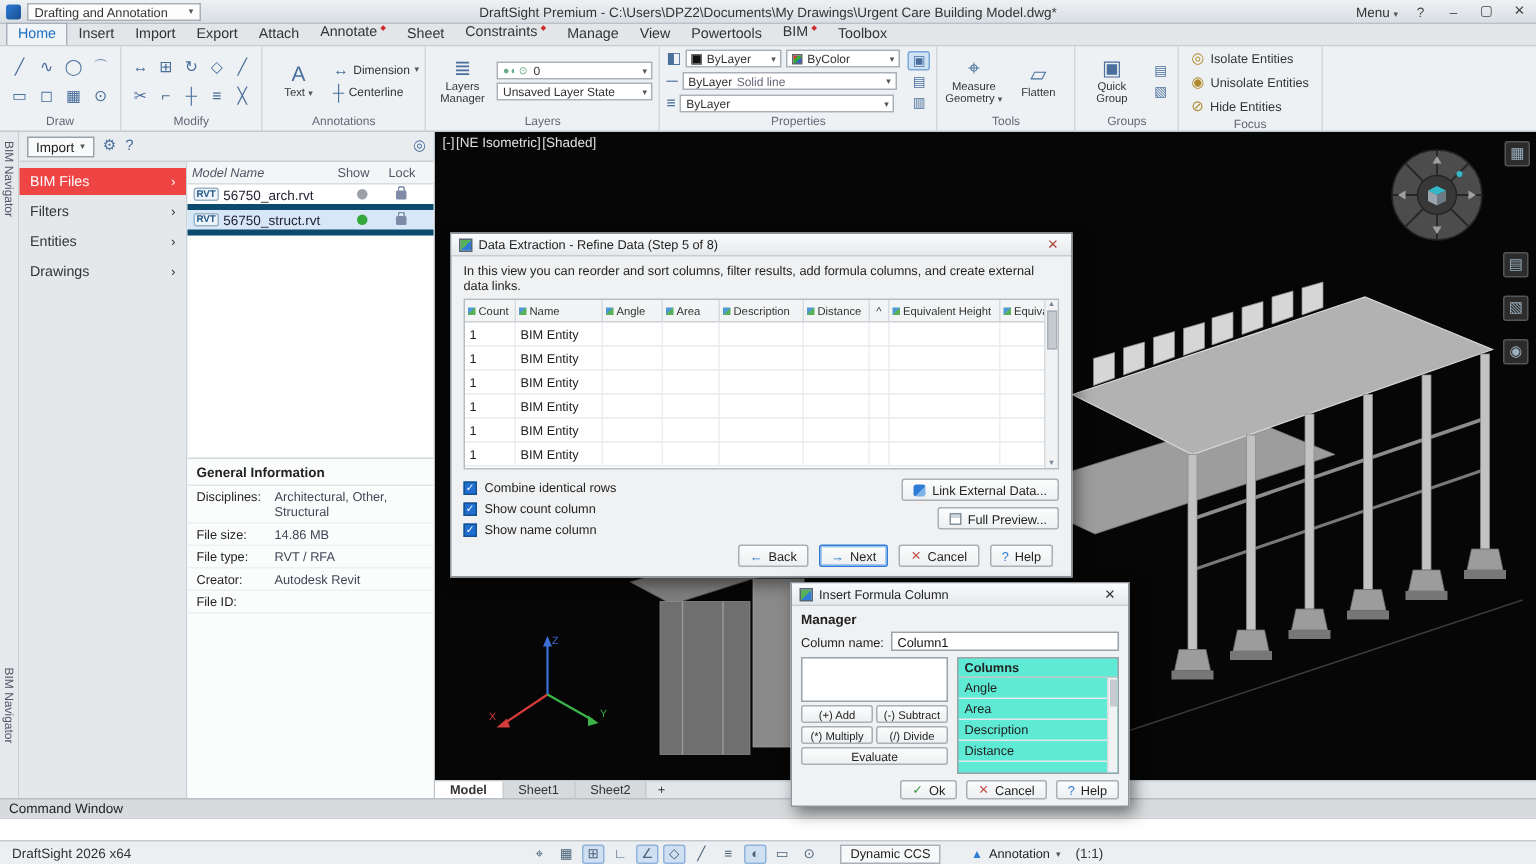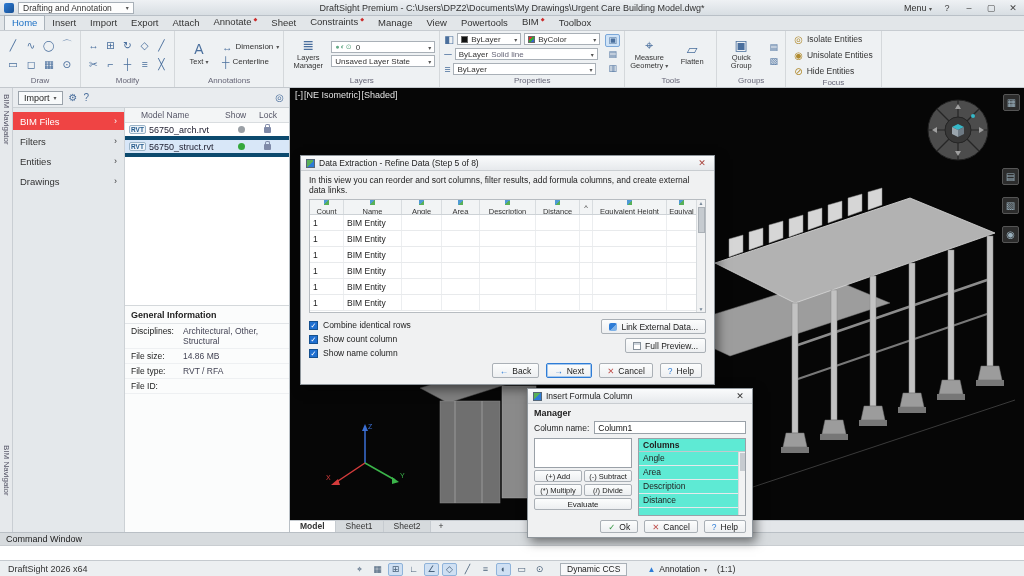--- a/index.html
+++ b/index.html
@@ -56,21 +56,21 @@
   .panel-toolbar { height:20px; display:flex; align-items:center; padding:2px 5px; gap:6px; background:#e9ecef; border-bottom:1px solid #ccd1d5; font-size:9px; }
   .import-btn { border:1px solid #9aa2aa; background:#f8fafb; height:14px; display:flex; align-items:center; font-size:9px; padding:0 5px; gap:4px; color:#222; }
   .tool-ic { color:#4a6f9d; font-size:10px; }
   .panel-body { flex:1; display:flex; min-height:0; }
   .nav-col { width:112px; background:#e4e8eb; border-right:1px solid #ccd1d5; padding-top:4px; }
   .nav-item { height:18px; display:flex; align-items:center; padding:0 7px; font-size:9.5px; color:#333; margin-bottom:2px; }
   .nav-item.active { background:#ef4444; color:#fff; }
   .nav-item .chev { margin-left:auto; font-size:9px; }
   .content-col { flex:1; background:#fff; display:flex; flex-direction:column; min-height:0; }
   .mtable-head { display:flex; height:15px; background:#f3f5f6; border-bottom:1px solid #d9dde0; font-size:8.5px; color:#556; align-items:center; }
-  .mh-name { flex:1; padding-left:16px; } .mh-show { width:34px; } .mh-lock { width:30px; }
+  .mh-name { flex:1; padding-left:3px;font-style:italic; } .mh-show { width:34px; } .mh-lock { width:30px; }
   .mrow { display:flex; height:17px; align-items:center; font-size:9px; color:#223; border-bottom:4px solid #0c4a6e; }
   .mrow.active { background:#d8e7f8; }
   .rvt-badge { font-size:6.5px; font-weight:bold; color:#235a8c; border:1px solid #9ab4c8; border-radius:2px; padding:0 1px; margin:0 3px 0 4px; background:#eef4f9; }
   .mrow-name { flex:1; }
   .dot { width:7px; height:7px; border-radius:50%; margin-left:13px; }
   .lock-cell { width:44px; display:flex; justify-content:center; }
   .lock-ic { width:7px; height:6px; background:#7f8aa8; border-radius:1px; position:relative; }
   .lock-ic::before { content:""; position:absolute; top:-3px; left:1px; width:3px; height:3px; border:1px solid #7f8aa8; border-bottom:none; border-radius:2px 2px 0 0; }
   .mid-spacer { height:148px; }
   .info { border-top:1px solid #d4d8db; background:#fbfcfc; font-size:8.5px; flex:1; }
@@ -93,21 +93,21 @@
   .stab-plus { padding:0 7px; line-height:11px; color:#333; }
 
   
   .dialog { position:absolute; background:#f0f1f2; border:1px solid #8f969c; box-shadow:3px 4px 10px rgba(0,0,0,.5); font-size:9px; z-index:50; display:flex; flex-direction:column; }
   .dlg-title { height:15px; flex:0 0 15px; display:flex; align-items:center; padding:0 5px; gap:4px; background:linear-gradient(#fafbfc,#e6e9ec); border-bottom:1px solid #c9cdd1; font-size:8.5px; color:#222; }
   .dlg-ic { width:9px; height:9px; background:linear-gradient(135deg,#58b058 50%,#2e7cd6 50%); border:1px solid #567; }
   .dlg-close { margin-left:auto; color:#a8433c; font-size:9px; width:14px; text-align:center; }
   .dx-desc { padding:4px 8px 2px; font-size:8.5px; color:#222; }
   .dx-table { margin:2px 8px; border:1px solid #b7bcc1; background:#fff; position:relative; height:114px; overflow:hidden; }
   .dx-head { display:flex; height:15px; background:#f2f4f5; border-bottom:1px solid #cdd2d6; padding-right:9px; }
-  .dx-hcell { border-right:1px solid #d8dcdf; font-size:7.5px; color:#333; display:flex; align-items:center; padding:0 2px; gap:2px; overflow:hidden; white-space:nowrap;flex-direction:column; }
+  .dx-hcell { border-right:1px solid #d8dcdf; font-size:7.5px; color:#333; display:flex; align-items:center; padding:0 2px; gap:2px; overflow:hidden; white-space:nowrap; }
   .mini { width:5px; height:5px; flex:0 0 5px; background:linear-gradient(135deg,#4f9ad4 50%,#58b058 50%); }
   .dx-row { display:flex; height:16px; border-bottom:1px solid #e8eaec; padding-right:9px; }
   .dx-cell { border-right:1px solid #eceef0; font-size:8.5px; display:flex; align-items:center; padding:0 3px; color:#222; overflow:hidden; white-space:nowrap; }
   .c0{width:34px;flex:0 0 34px;} .c1{width:58px;flex:0 0 58px;} .c2{width:40px;flex:0 0 40px;} .c3{width:38px;flex:0 0 38px;}
   .c4{width:56px;flex:0 0 56px;} .c5{width:44px;flex:0 0 44px;} .c6{width:13px;flex:0 0 13px;justify-content:center;} .c7{width:74px;flex:0 0 74px;} .c8{flex:1;border-right:none;}
   .dx-scroll { position:absolute; right:0; top:0; bottom:0; width:9px; background:#f1f2f3; border-left:1px solid #d8dcdf; display:flex; flex-direction:column; align-items:center; font-size:5px; color:#789; }
   .dx-thumb { width:7px; height:26px; background:#c6cbd0; border:1px solid #aab0b6; margin-top:1px; }
   .dx-options { display:flex; margin:4px 8px 0; }
   .chk-col { display:flex; flex-direction:column; gap:2px; }
   .chk-row { display:flex; align-items:center; height:12px; font-size:8.5px; color:#222; }
@@ -417,20 +417,24 @@
                 <span class="info-label">Disciplines:</span>
                 <span class="info-value">Architectural, Other, Structural</span>
               </div>
               <div class="info-row">
                 <span class="info-label">File size:</span>
                 <span class="info-value">14.86 MB</span>
               </div>
               <div class="info-row">
                 <span class="info-label">File type:</span>
                 <span class="info-value">RVT / RFA</span>
+              </div>
+              <div class="info-row">
+                <span class="info-label">Creator:</span>
+                <span class="info-value">Autodesk Revit</span>
               </div>
               <div class="info-row">
                 <span class="info-label">File ID:</span>
                 <span class="info-value"></span>
               </div>
           </div>
         </div>
       </div>
     </div>
 

